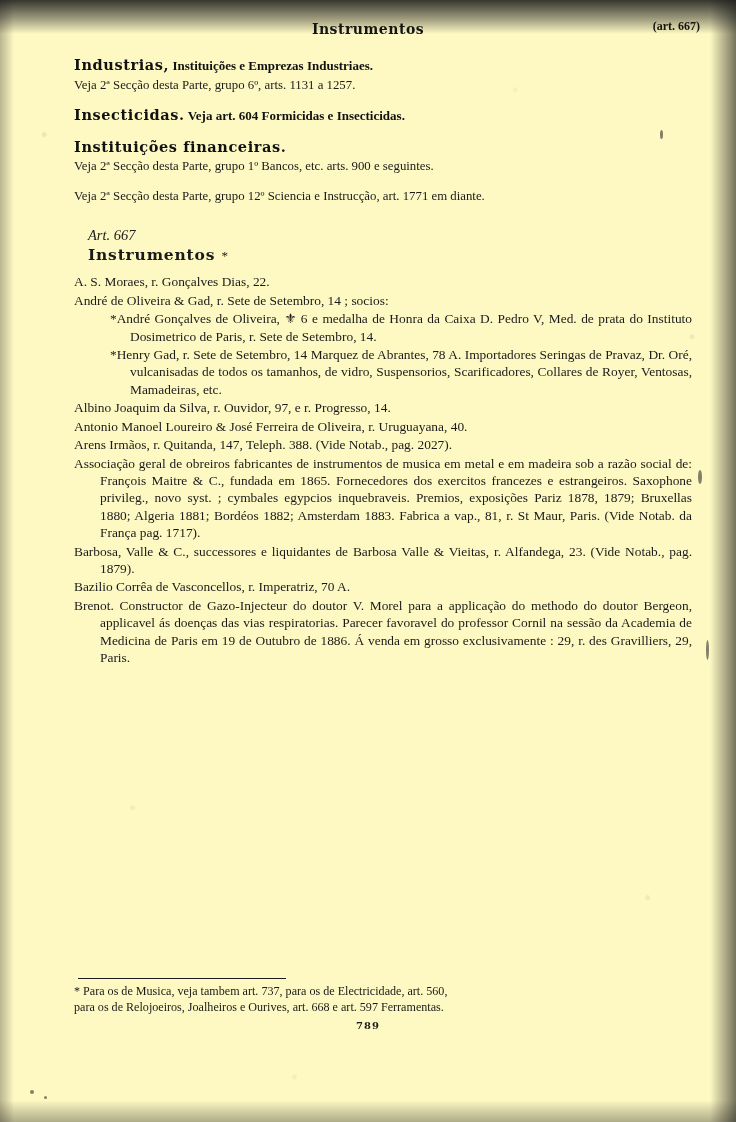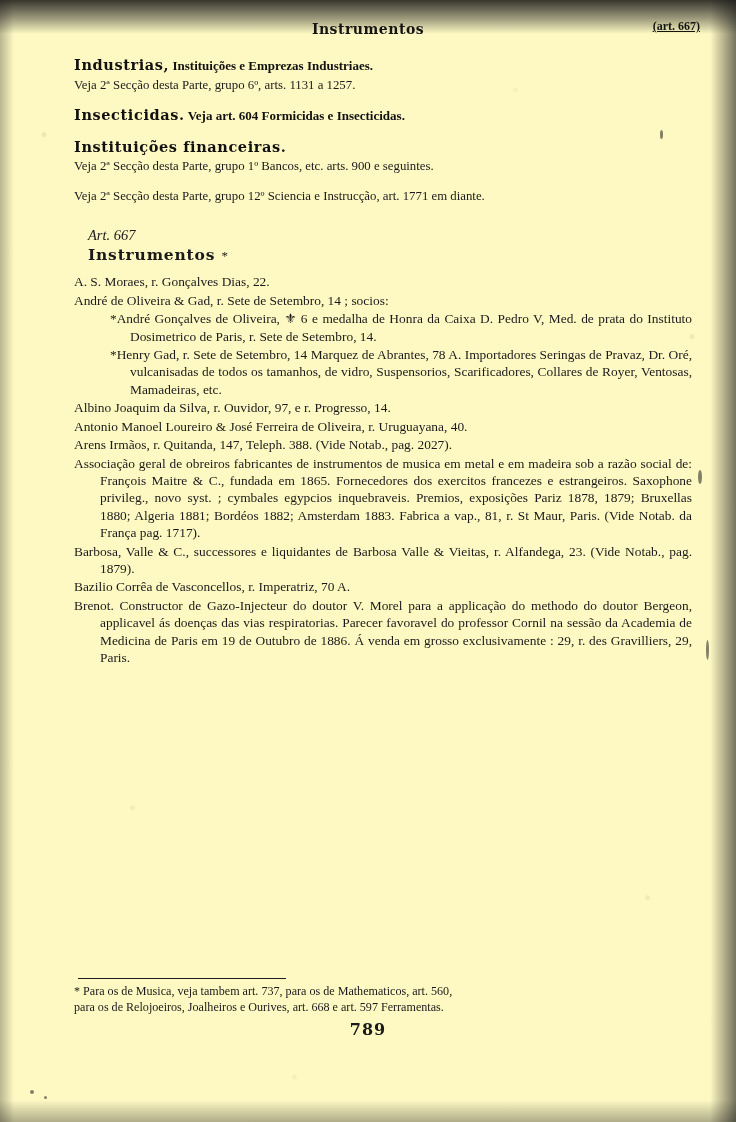--- a/index.html
+++ b/index.html
@@ -74,21 +74,20 @@
   }
   .rh-art {
     position: absolute;
     right: 36px;
     top: 19px;
     font-family: "Liberation Serif", serif;
     font-weight: bold;
     font-size: 12px;
     color: #15150f;
     z-index: 3;
-    text-decoration: underline;
   }
 
   .body {
     position: absolute;
     left: 74px;
     right: 44px;
     top: 56px;
     z-index: 2;
     font-size: 13.2px;
     line-height: 1.28;
@@ -176,21 +175,21 @@
     line-height: 1.3;
     z-index: 2;
   }
   .folio {
     position: absolute;
     left: 0; right: 0;
     top: 1020px;
     text-align: center;
     font-family: "DejaVu Serif", serif;
     font-weight: bold;
-    font-size: 16px;
+    font-size: 10px;
     letter-spacing: 1px;
     z-index: 2;
   }
   .speck {
     position: absolute;
     background: rgba(30,30,30,.55);
     border-radius: 50%;
     pointer-events: none;
     z-index: 4;
   }
@@ -244,21 +243,21 @@
       <div class="entry">Associação geral de obreiros fabricantes de instrumentos de musica em metal e em madeira sob a razão social de: François Maitre &amp; C., fundada em 1865. Fornecedores dos exercitos francezes e estrangeiros. Saxophone privileg., novo syst. ; cymbales egypcios inquebraveis. Premios, exposições Pariz 1878, 1879; Bruxellas 1880; Algeria 1881; Bordéos 1882; Amsterdam 1883. Fabrica a vap., 81, r. St Maur, Paris. (Vide Notab. da França pag. 1717).</div>
       <div class="entry">Barbosa, Valle &amp; C., successores e liquidantes de Barbosa Valle &amp; Vieitas, r. Alfandega, 23. (Vide Notab., pag. 1879).</div>
       <div class="entry">Bazilio Corrêa de Vasconcellos,  r.  Imperatriz, 70 A.</div>
       <div class="entry">Brenot. Constructor de Gazo-Injecteur do doutor V. Morel para a applicação do methodo do doutor Bergeon, applicavel ás doenças das vias respiratorias. Parecer favoravel do professor Cornil na sessão da Academia de Medicina de Paris em 19 de Outubro de 1886. Á venda em grosso exclusivamente : 29, r.  des Gravilliers,  29,  Paris.</div>
     </div>
 
   </div>
 
   <div class="footnote-rule"></div>
   <div class="footnote">
-    <div>* Para os de Musica, veja tambem art. 737, para os de Mathematicos, art. 560,</div>
+    <div>* Para os de Musica, veja tambem art. 737, para os de Electricidade, art. 560,</div>
     <div>para os de Relojoeiros, Joalheiros e Ourives, art. 668 e art. 597 Ferramentas.</div>
   </div>
 
   <div class="folio">789</div>
 
   <div class="speck" style="left:660px;top:130px;width:3px;height:9px;"></div>
   <div class="speck" style="left:30px;top:1090px;width:4px;height:4px;"></div>
   <div class="speck" style="left:44px;top:1096px;width:3px;height:3px;"></div>
   <div class="speck" style="left:698px;top:470px;width:4px;height:14px;"></div>
   <div class="speck" style="left:706px;top:640px;width:3px;height:20px;"></div>

